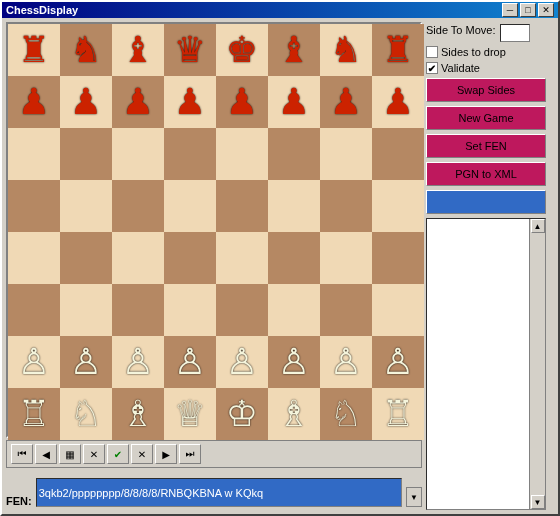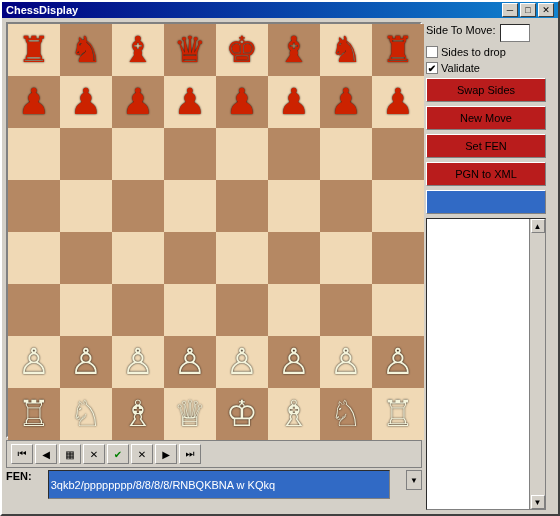--- a/index.html
+++ b/index.html
@@ -113,23 +113,24 @@
       border-right-color: #808080;
       border-bottom-color: #808080;
       display: flex;
       align-items: center;
       justify-content: center;
       cursor: pointer;
       font-size: 10px;
     }
     .fen-row {
       display: flex;
-      align-items: flex-start;
-      gap: 16px;
+      align-items: flex-end;
+      gap: 4px;
       width: 416px;
+      margin-top: 8px;
     }
     .fen-label {
       font-size: 11px;
       font-weight: bold;
       white-space: nowrap;
     }
     .fen-input {
       flex: 1;
       height: 29px;
       background: #316ac5;
@@ -186,21 +187,21 @@
       background: white;
       border: 1px solid #808080;
       display: flex;
       align-items: center;
       justify-content: center;
       font-size: 9px;
     }
     .win-btn {
       width: 100%;
       height: 24px;
-      background: #b91c1c;
+      background: #be185d;
       border: 1px solid;
       border-top-color: #ffffff;
       border-left-color: #ffffff;
       border-right-color: #808080;
       border-bottom-color: #808080;
       cursor: pointer;
       font-size: 11px;
       display: flex;
       align-items: center;
       justify-content: center;
@@ -434,21 +435,21 @@
       </div>
       <div class="checkbox-row">
         <div class="checkbox-item">
           <div class="cb" style="position:relative;">
             <span style="font-size:10px;font-weight:bold;">✔</span>
           </div>
           <span>Validate</span>
         </div>
       </div>
       <button class="win-btn">Swap Sides</button>
-      <button class="win-btn">New Move</button>
+      <button class="win-btn">New Game</button>
       <button class="win-btn">Set FEN</button>
       <button class="win-btn">PGN to XML</button>
       <div class="highlighted-btn"></div>
       <div class="text-area-box" style="flex:1;">
         <div class="scrollbar">
           <div class="scroll-btn">▲</div>
           <div class="scroll-btn">▼</div>
         </div>
       </div>
     </div>

